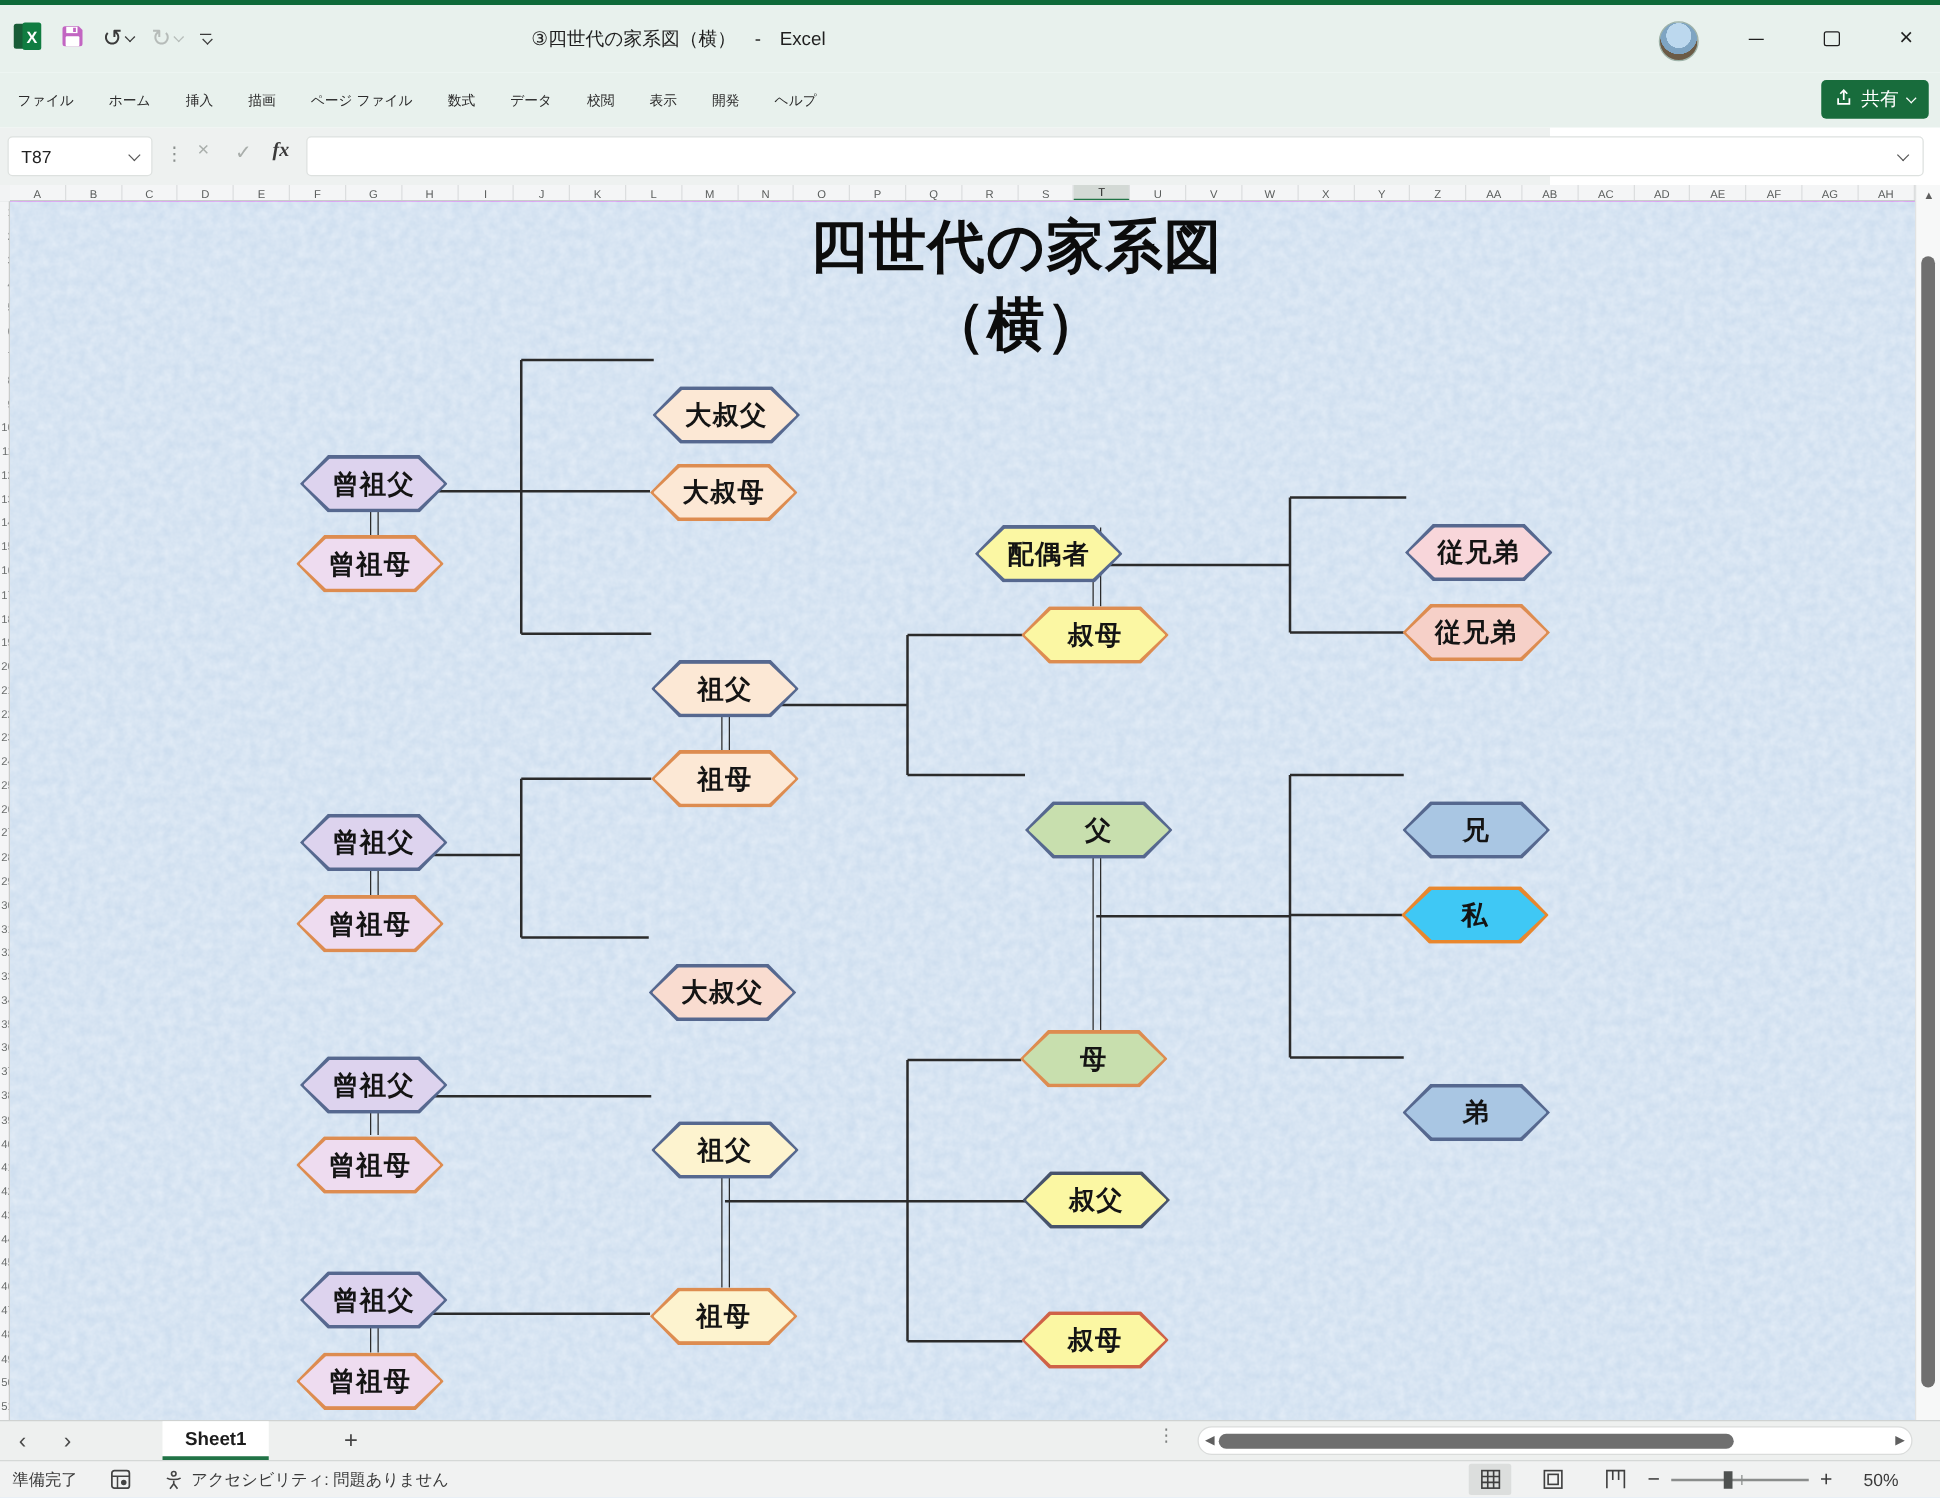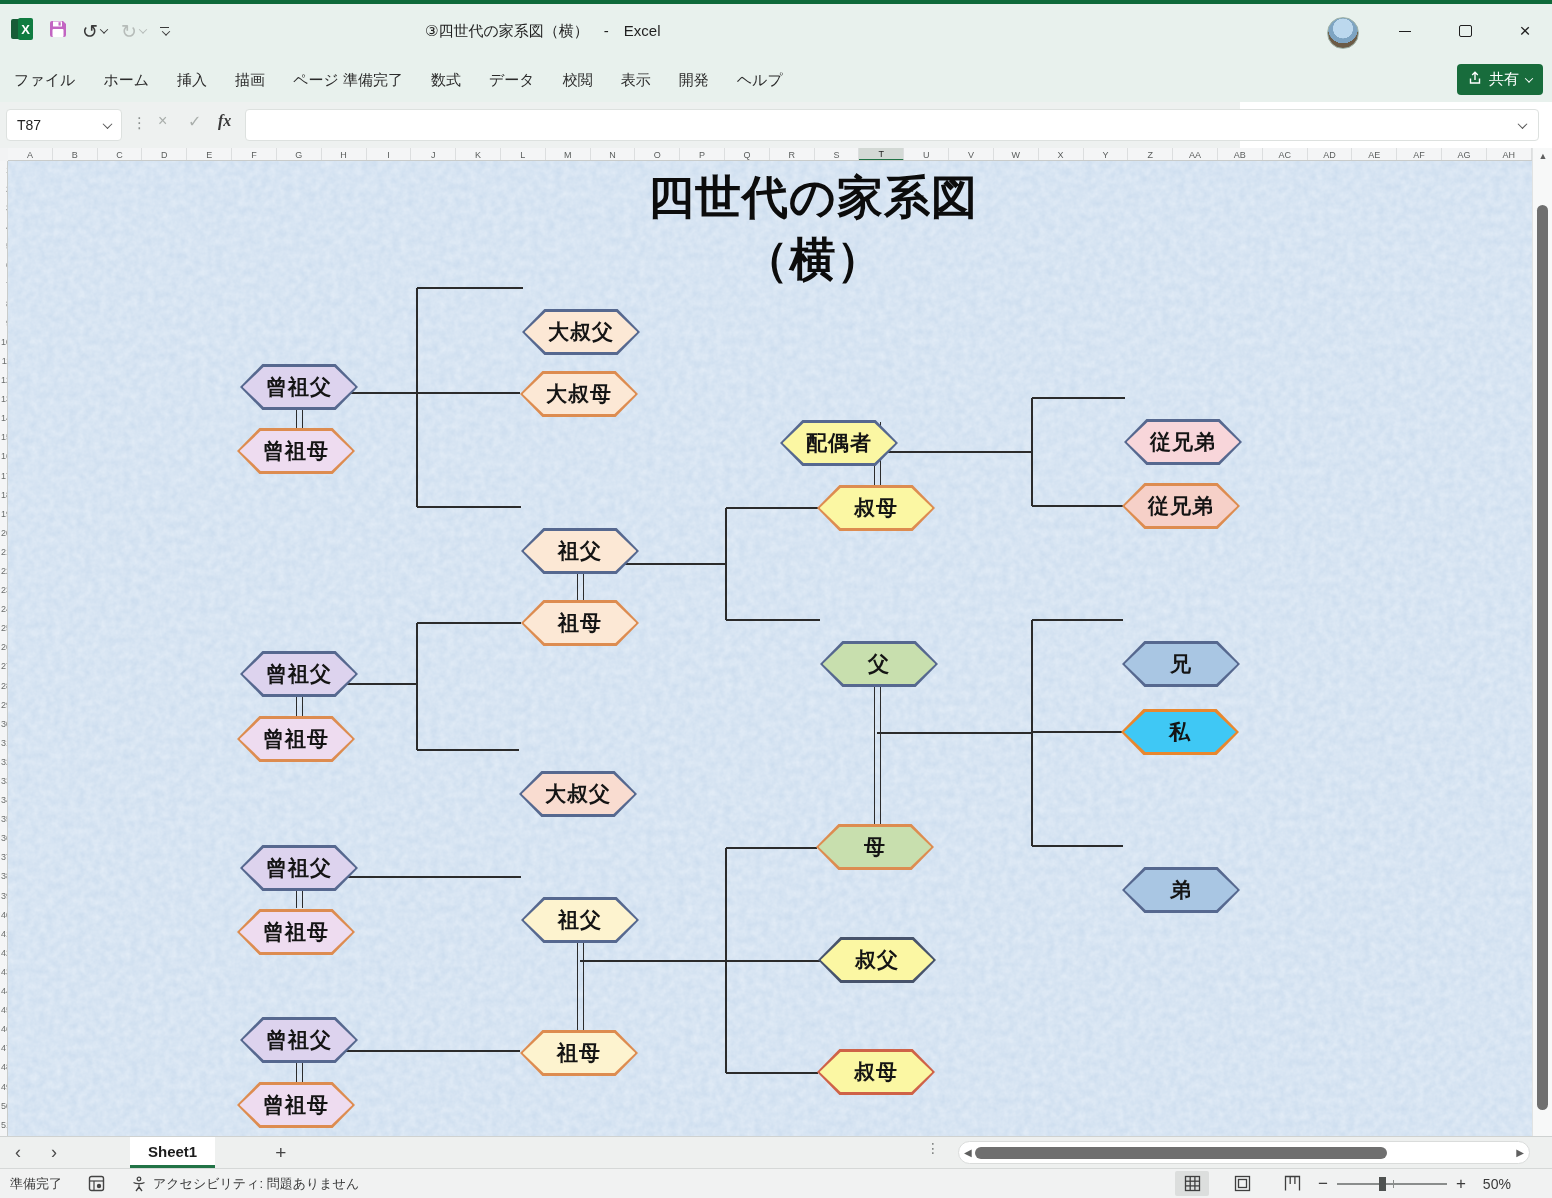--- a/index.html
+++ b/index.html
@@ -17,21 +17,21 @@
   #doc-caption{position:absolute;left:425px;top:0;height:54px;display:flex;align-items:center;font-size:15px;color:#1f1f1f;}
   #searchbox{position:absolute;left:570px;top:10px;width:420px;height:36px;background:#fff;border:1px solid #bfc7c3;border-radius:4px;display:flex;align-items:center;gap:10px;padding-left:22px;box-sizing:border-box;font-size:15px;color:#444;}
   #avatar{position:absolute;left:1327px;top:13px;width:32px;height:32px;border-radius:50%;
     background:radial-gradient(circle at 50% 35%,#bcd8ee 0 40%,#7ea4c2 41% 60%,#6b5b46 61% 100%);border:1px solid #9fb3a9;box-sizing:border-box;}
   .winbtn{position:absolute;top:0;width:46px;height:54px;display:flex;align-items:center;justify-content:center;color:#1f1f1f;}
   #btn-min span{display:block;width:12px;height:0;border-top:1.6px solid #1f1f1f;}
   #btn-max span{display:block;width:11px;height:10px;border:1.4px solid #1f1f1f;border-radius:2px;}
   #btn-close{font-size:19px;}
   
   #ribbon{left:0;top:58px;width:1552px;height:44px;background:#e8f1ed;display:flex;align-items:center;}
-  .rtab{padding:0 14px;font-size:15px;color:#2b2b2b;height:100%;display:flex;align-items:center;cursor:default;}
+  .rtab{padding:0 14px;font-size:11px;color:#2b2b2b;height:100%;display:flex;align-items:center;cursor:default;}
   #share-btn{position:absolute;left:1457px;top:6px;height:31px;background:#186c3c;color:#fff;border-radius:4px;display:flex;align-items:center;gap:7px;padding:0 11px;font-size:15px;}
   #share-btn .chv{border-color:#fff;width:5px;height:5px;}
   
   #fbar{left:0;top:102px;width:1240px;height:46px;background:#eef1f0;display:flex;align-items:center;}
   #namebox{position:absolute;left:6px;top:7px;width:116px;height:32px;background:#fff;border:1px solid #dde1df;border-radius:4px;display:flex;align-items:center;font-size:14px;color:#222;padding-left:10px;box-sizing:border-box;}
   #namebox .chv{position:absolute;right:10px;color:#555;}
   #fbar-dots{position:absolute;left:132px;top:12px;color:#8a8f8d;font-size:15px;}
   .fbtn{position:absolute;top:10px;font-size:16px;color:#a9aeab;}
   #fx-btn{color:#3a3a3a;font-style:italic;font-family:"Liberation Serif",serif;font-weight:700;}
   #formula-input{position:absolute;left:245px;top:7px;width:1294px;height:32px;background:#fff;border:1px solid #dde1df;border-radius:4px;box-sizing:border-box;font-size:14px;color:#222;padding:6px 26px 0 10px;}
@@ -81,21 +81,21 @@
   #status-ready{margin-left:10px;}
   .sicon{margin-left:26px;display:flex;align-items:center;}
   #acc-text{margin-left:6px;}
   #viewbtns{position:absolute;left:1175px;top:2px;display:flex;gap:16px;align-items:center;}
   .vbtn{width:34px;height:25px;display:flex;align-items:center;justify-content:center;border-radius:2px;}
   .vbtn.on{background:#dcdedd;}
   #zoomctl{position:absolute;left:1318px;top:0;height:29px;display:flex;align-items:center;gap:9px;color:#3a3a3a;}
   #ztrack{position:relative;width:110px;height:2px;background:#8a8d8c;}
   #ztick{position:absolute;left:56px;top:-3px;width:1.5px;height:8px;background:#8a8d8c;}
   #zhandle{position:absolute;left:42px;top:-6px;width:7px;height:14px;background:#4f5251;}
-  #zoom-pct{font-size:14px;width:44px;text-align:center;}
+  #zoom-pct{font-size:14px;width:44px;text-align:right;}
   .zpm{font-size:17px;color:#3a3a3a;}
 </style>
 </head>
 <body>
 
 <div class="abs" id="topstrip"></div>
 <div class="abs" id="titlebar">
   <div class="qat">
     <span>
       <svg width="24" height="24" viewBox="0 0 24 24">
@@ -134,21 +134,21 @@
       <span></span>
     </div>
   <div class="winbtn" id="btn-close" style="left:1502px;">×</div>
 </div>
 
 <div class="abs" id="ribbon">
   <span class="rtab">ファイル</span>
   <span class="rtab">ホーム</span>
   <span class="rtab">挿入</span>
   <span class="rtab">描画</span>
-  <span class="rtab">ページ 準備完了</span>
+  <span class="rtab">ページ ファイル</span>
   <span class="rtab">数式</span>
   <span class="rtab">データ</span>
   <span class="rtab">校閲</span>
   <span class="rtab">表示</span>
   <span class="rtab">開発</span>
   <span class="rtab">ヘルプ</span>
   <div id="share-btn">
     <span>
       <svg width="14" height="14" viewBox="0 0 14 14">
           <path d="M7 9 V1.5 M4.2 4 L7 1.2 L9.8 4" fill="none" stroke="#fff" stroke-width="1.4"></path>

